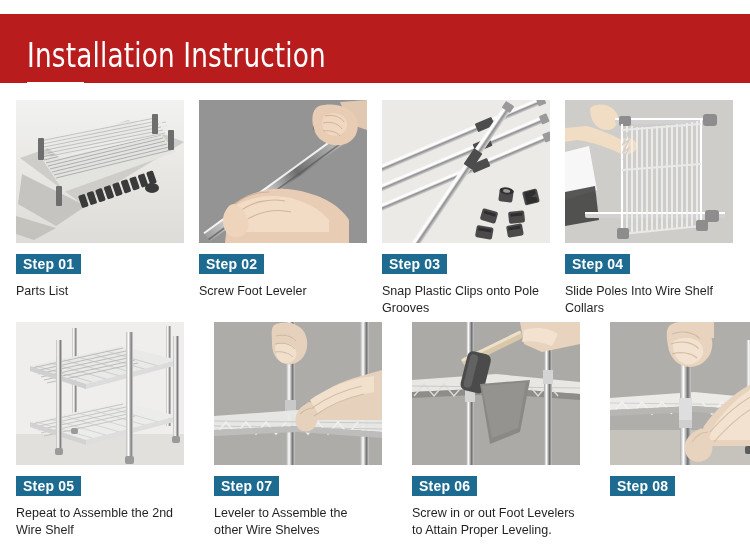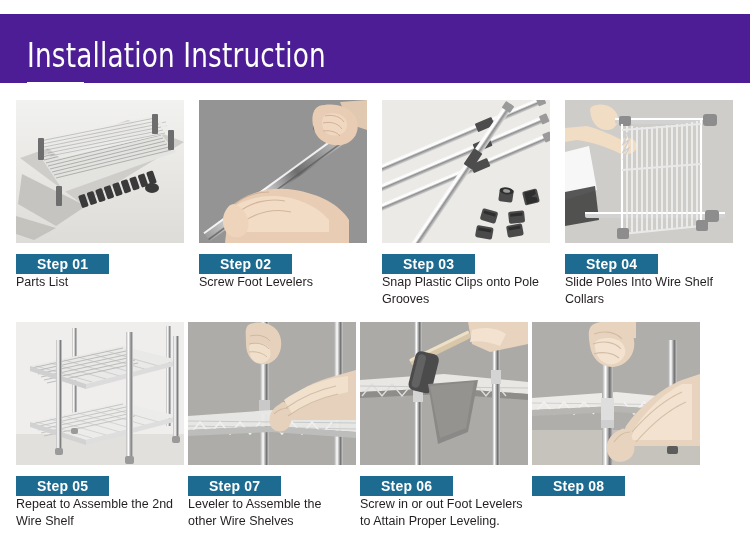--- a/index.html
+++ b/index.html
@@ -7,21 +7,21 @@
     width:750px;height:556px;
     background:#ffffff;
     font-family:"Liberation Sans",sans-serif;
     overflow:hidden;
   }
   .page{position:relative;width:750px;height:556px;background:#fff;}
 
   
   .header-band{
     position:absolute;left:0;top:14px;width:750px;height:69px;
-    background:#4c1d95;
+    background:#b91c1c;
   }
   .header-title{
     position:absolute;left:27px;top:22px;
     font-family:"Liberation Sans Narrow","DejaVu Sans Condensed","Liberation Sans",sans-serif;
     font-size:34px;line-height:38px;
     color:#ffffff;letter-spacing:.2px;
     font-weight:400;
     transform:scaleX(.86);transform-origin:left top;
     white-space:nowrap;
   }
@@ -36,41 +36,41 @@
     display:grid;
     grid-template-columns:repeat(4,168px);
     column-gap:15px;
     row-gap:0px;
   }
   .row2{
     position:absolute;left:16px;top:322px;
     width:718px;
     display:grid;
     grid-template-columns:repeat(4,168px);
-    column-gap:4px;
+    column-gap:30px;
   }
   .cell{width:168px;}
   .photo{
     width:168px;height:143px;display:block;
     border:0;background:#d9d9d9;
   }
   .badge{
     display:inline-block;
     margin-top:11px;
     background:#1d6b90;
     color:#ffffff;
     font-size:14px;
     font-weight:bold;
     line-height:20px;
-    padding:0 21px;
+    padding:0 7px;
     letter-spacing:.2px;
     white-space:nowrap;
   }
   .caption{
-    margin-top:0;
+    margin-top:9px;
     font-size:12.5px;
     line-height:17px;
     color:#231f20;
     width:163px;
     white-space:pre-line;
   }
 </style>
 </head>
 <body>
 
@@ -188,21 +188,21 @@
           <path d="M30,110 C46,98 66,94 86,97 C104,100 120,108 130,120 L130,132 L34,132 Z" fill="#f2dcc6"></path>
         </g>
         <g stroke="#c9a98c" stroke-width="1.1" fill="none" opacity=".75">
           <path d="M40,112 C52,102 70,98 86,101"></path>
           <path d="M44,122 C58,112 76,108 92,112"></path>
           <path d="M36,104 C46,96 58,92 70,92"></path>
         </g>
         <path d="M30,106 C24,112 22,122 26,130 C30,138 40,140 46,134 C52,128 50,116 44,110 C40,105 34,102 30,106 Z" fill="#edd4bb"></path>
       </svg>
       <div class="badge">Step 02</div>
-      <div class="caption">Screw Foot Levelers</div>
+      <div class="caption">Screw Foot Leveler</div>
     </div>
 
     <div class="cell">
       <svg class="photo" viewBox="0 0 168 143">
         <defs>
           <linearGradient id="pole3" x1="0" y1="0" x2="0" y2="1">
             <stop offset="0" stop-color="#f6f6f6"></stop>
               <stop offset=".35" stop-color="#ffffff"></stop>
             <stop offset=".6" stop-color="#8e8e8e"></stop>
               <stop offset="1" stop-color="#dcdcdc"></stop>

